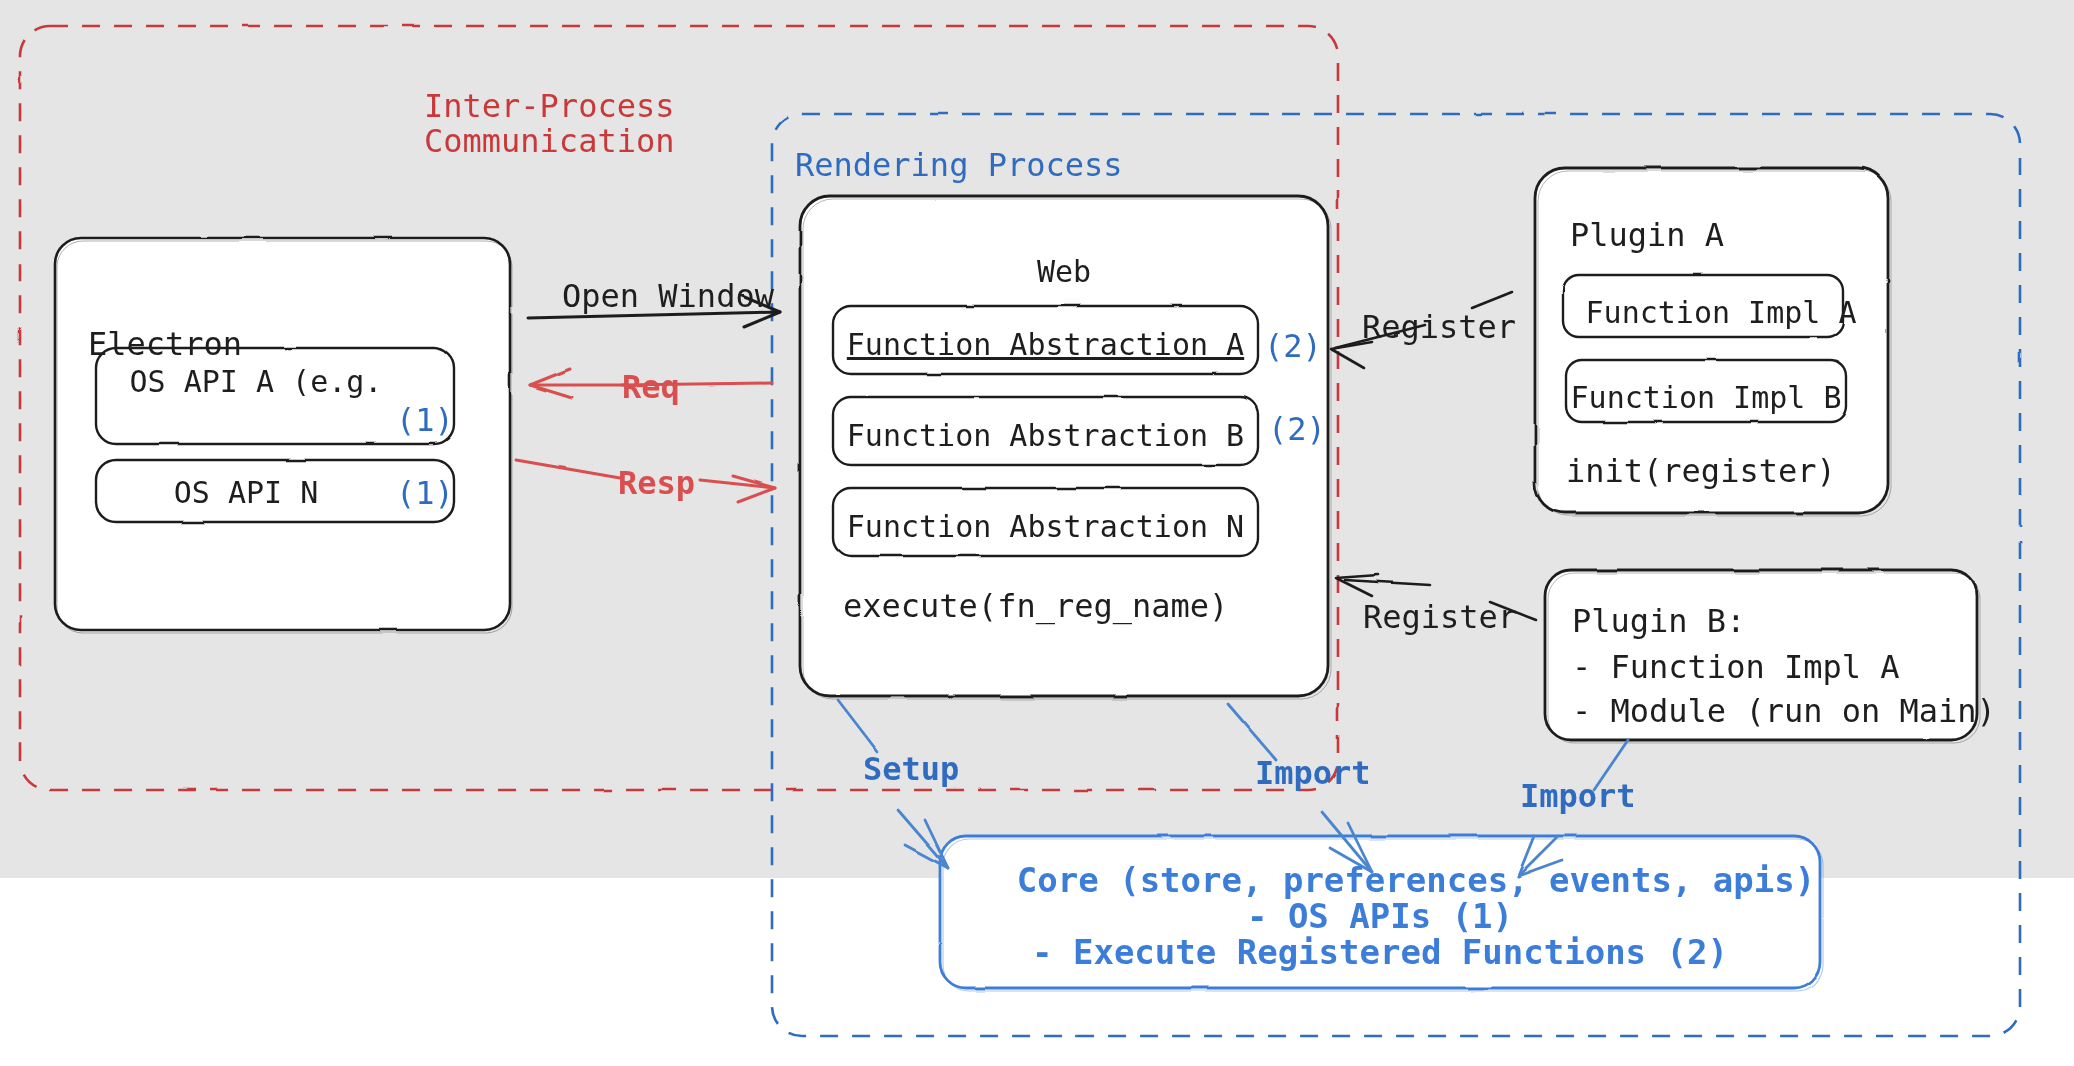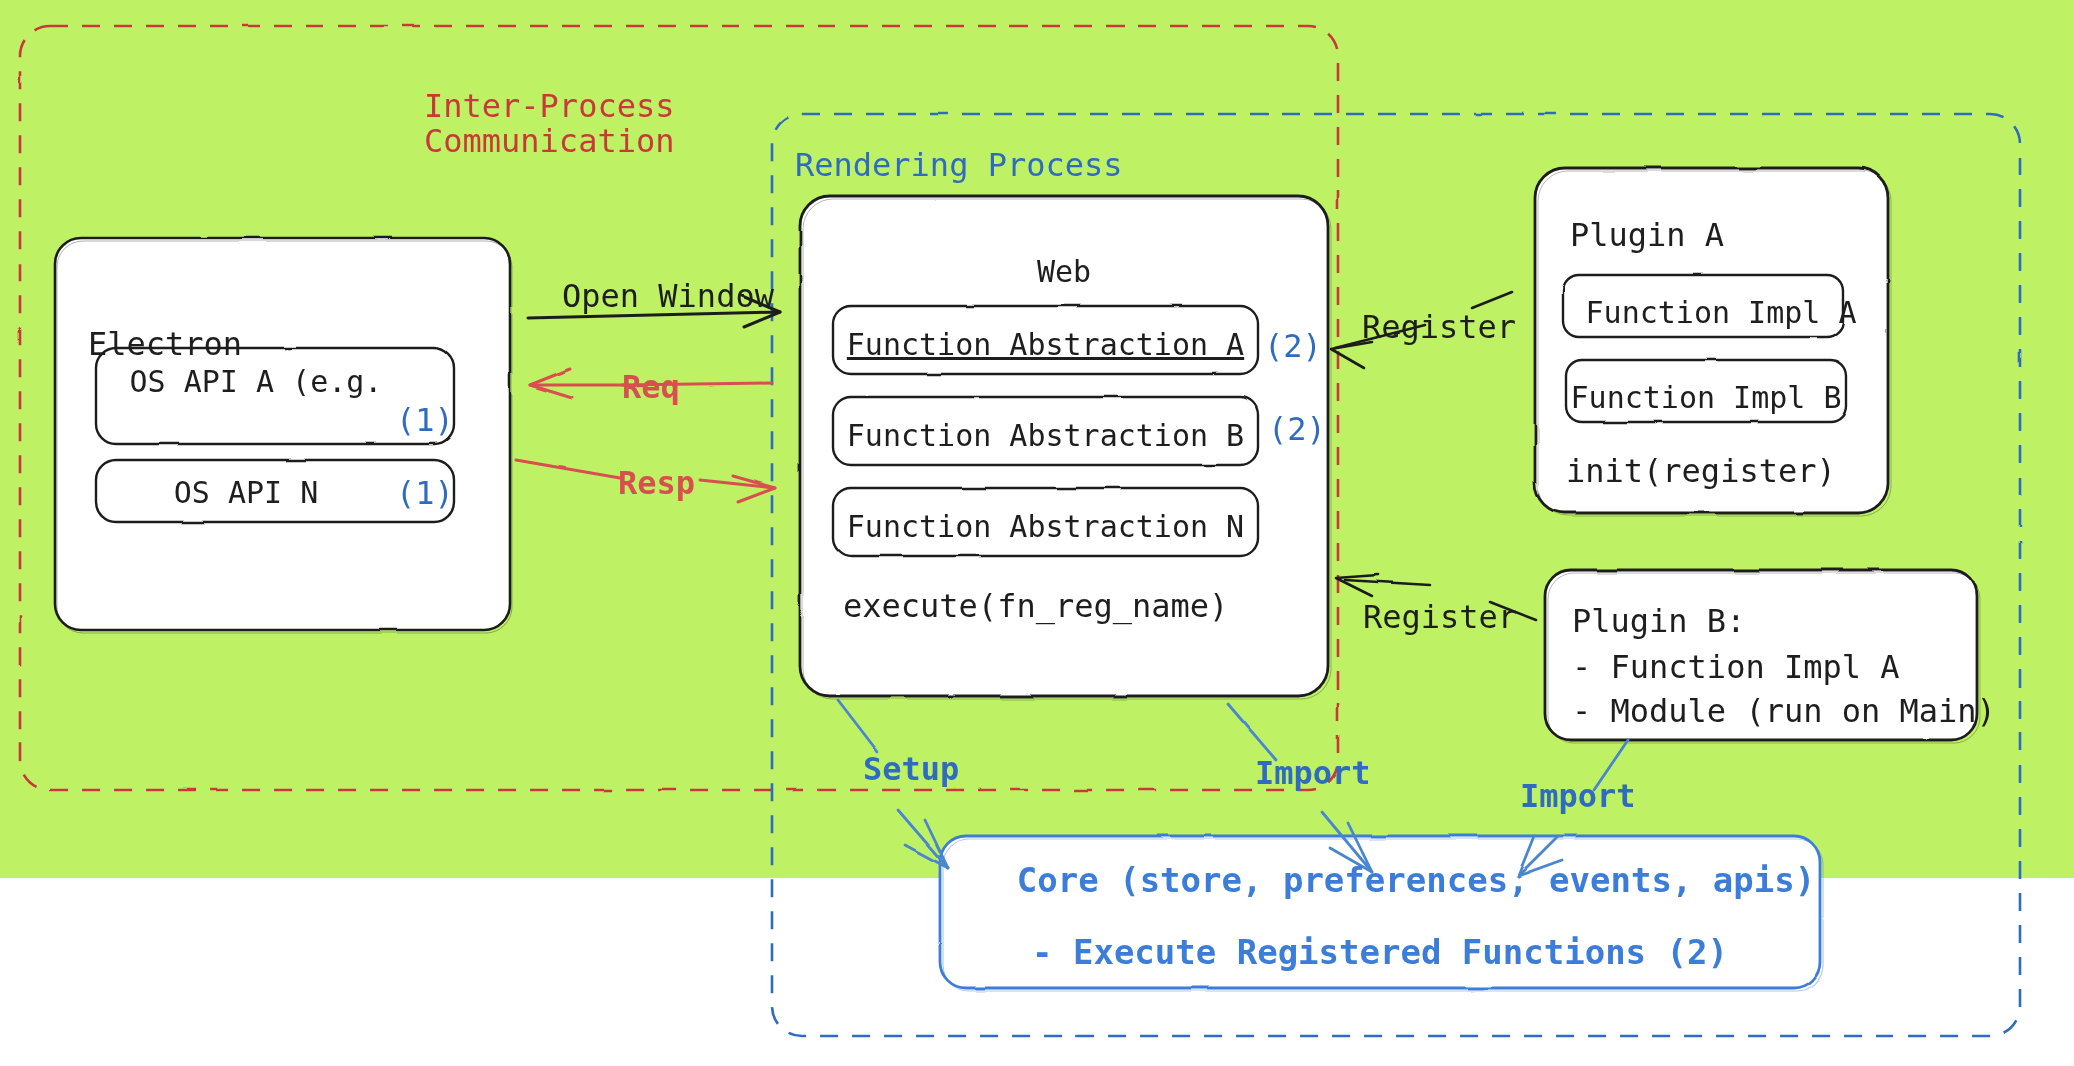--- a/index.html
+++ b/index.html
@@ -1,20 +1,20 @@
 <!DOCTYPE html>
 <html><head>
 <meta charset="utf-8">
 <style>
   html,body{margin:0;padding:0;background:#ffffff;}
   body{
     width:2074px;height:1066px;overflow:hidden;
     font-family:"DejaVu Sans Mono","Liberation Mono",monospace;
   }
-  #stage{position:relative;width:2074px;height:878px;background:#bef264;}
+  #stage{position:relative;width:2074px;height:878px;background:#e5e5e5;}
   svg.layer{position:absolute;left:0;top:0;width:2074px;height:1066px;}
   .txt{position:absolute;white-space:pre;font-family:"DejaVu Sans Mono","Liberation Mono",monospace;
        color:#1e1e1e;line-height:1.32;}
   .ctr{text-align:center;}
   .red{color:#c9393a;}
   .blue{color:#2f6cc0;}
   .s30{font-size:30px;}
   .s32{font-size:32px;}
   .s34{font-size:34px;}
   .lbl-badge{font-size:32px;color:#2f6cc0;}
@@ -165,15 +165,16 @@
   <div class="txt s32" style="left:1570px;top:214px;">Plugin A</div>
   <div class="txt s30 ctr" style="left:1563px;top:293px;width:280px;padding-left:18px;">Function Impl A</div>
   <div class="txt s30 ctr" style="left:1566px;top:378px;width:280px;">Function Impl B</div>
   <div class="txt s32" style="left:1566px;top:450px;">init(register)</div>
 
   <div class="txt s32" style="left:1572px;top:600px;">Plugin B:</div>
   <div class="txt s32" style="left:1572px;top:646px;">- Function Impl A</div>
   <div class="txt s32" style="left:1572px;top:690px;">- Module (run on Main)</div>
 
   <div class="txt s34 ctr" style="left:940px;top:858px;width:880px;color:#3b7dd8;font-weight:bold;padding-left:36px;">Core (store, preferences, events, apis)</div>
+  <div class="txt s34 ctr" style="left:940px;top:894px;width:880px;color:#3b7dd8;font-weight:bold;">- OS APIs (1)</div>
   <div class="txt s34 ctr" style="left:940px;top:930px;width:880px;color:#3b7dd8;font-weight:bold;">- Execute Registered Functions (2)</div>
 
 </div>
 
 </body></html>

